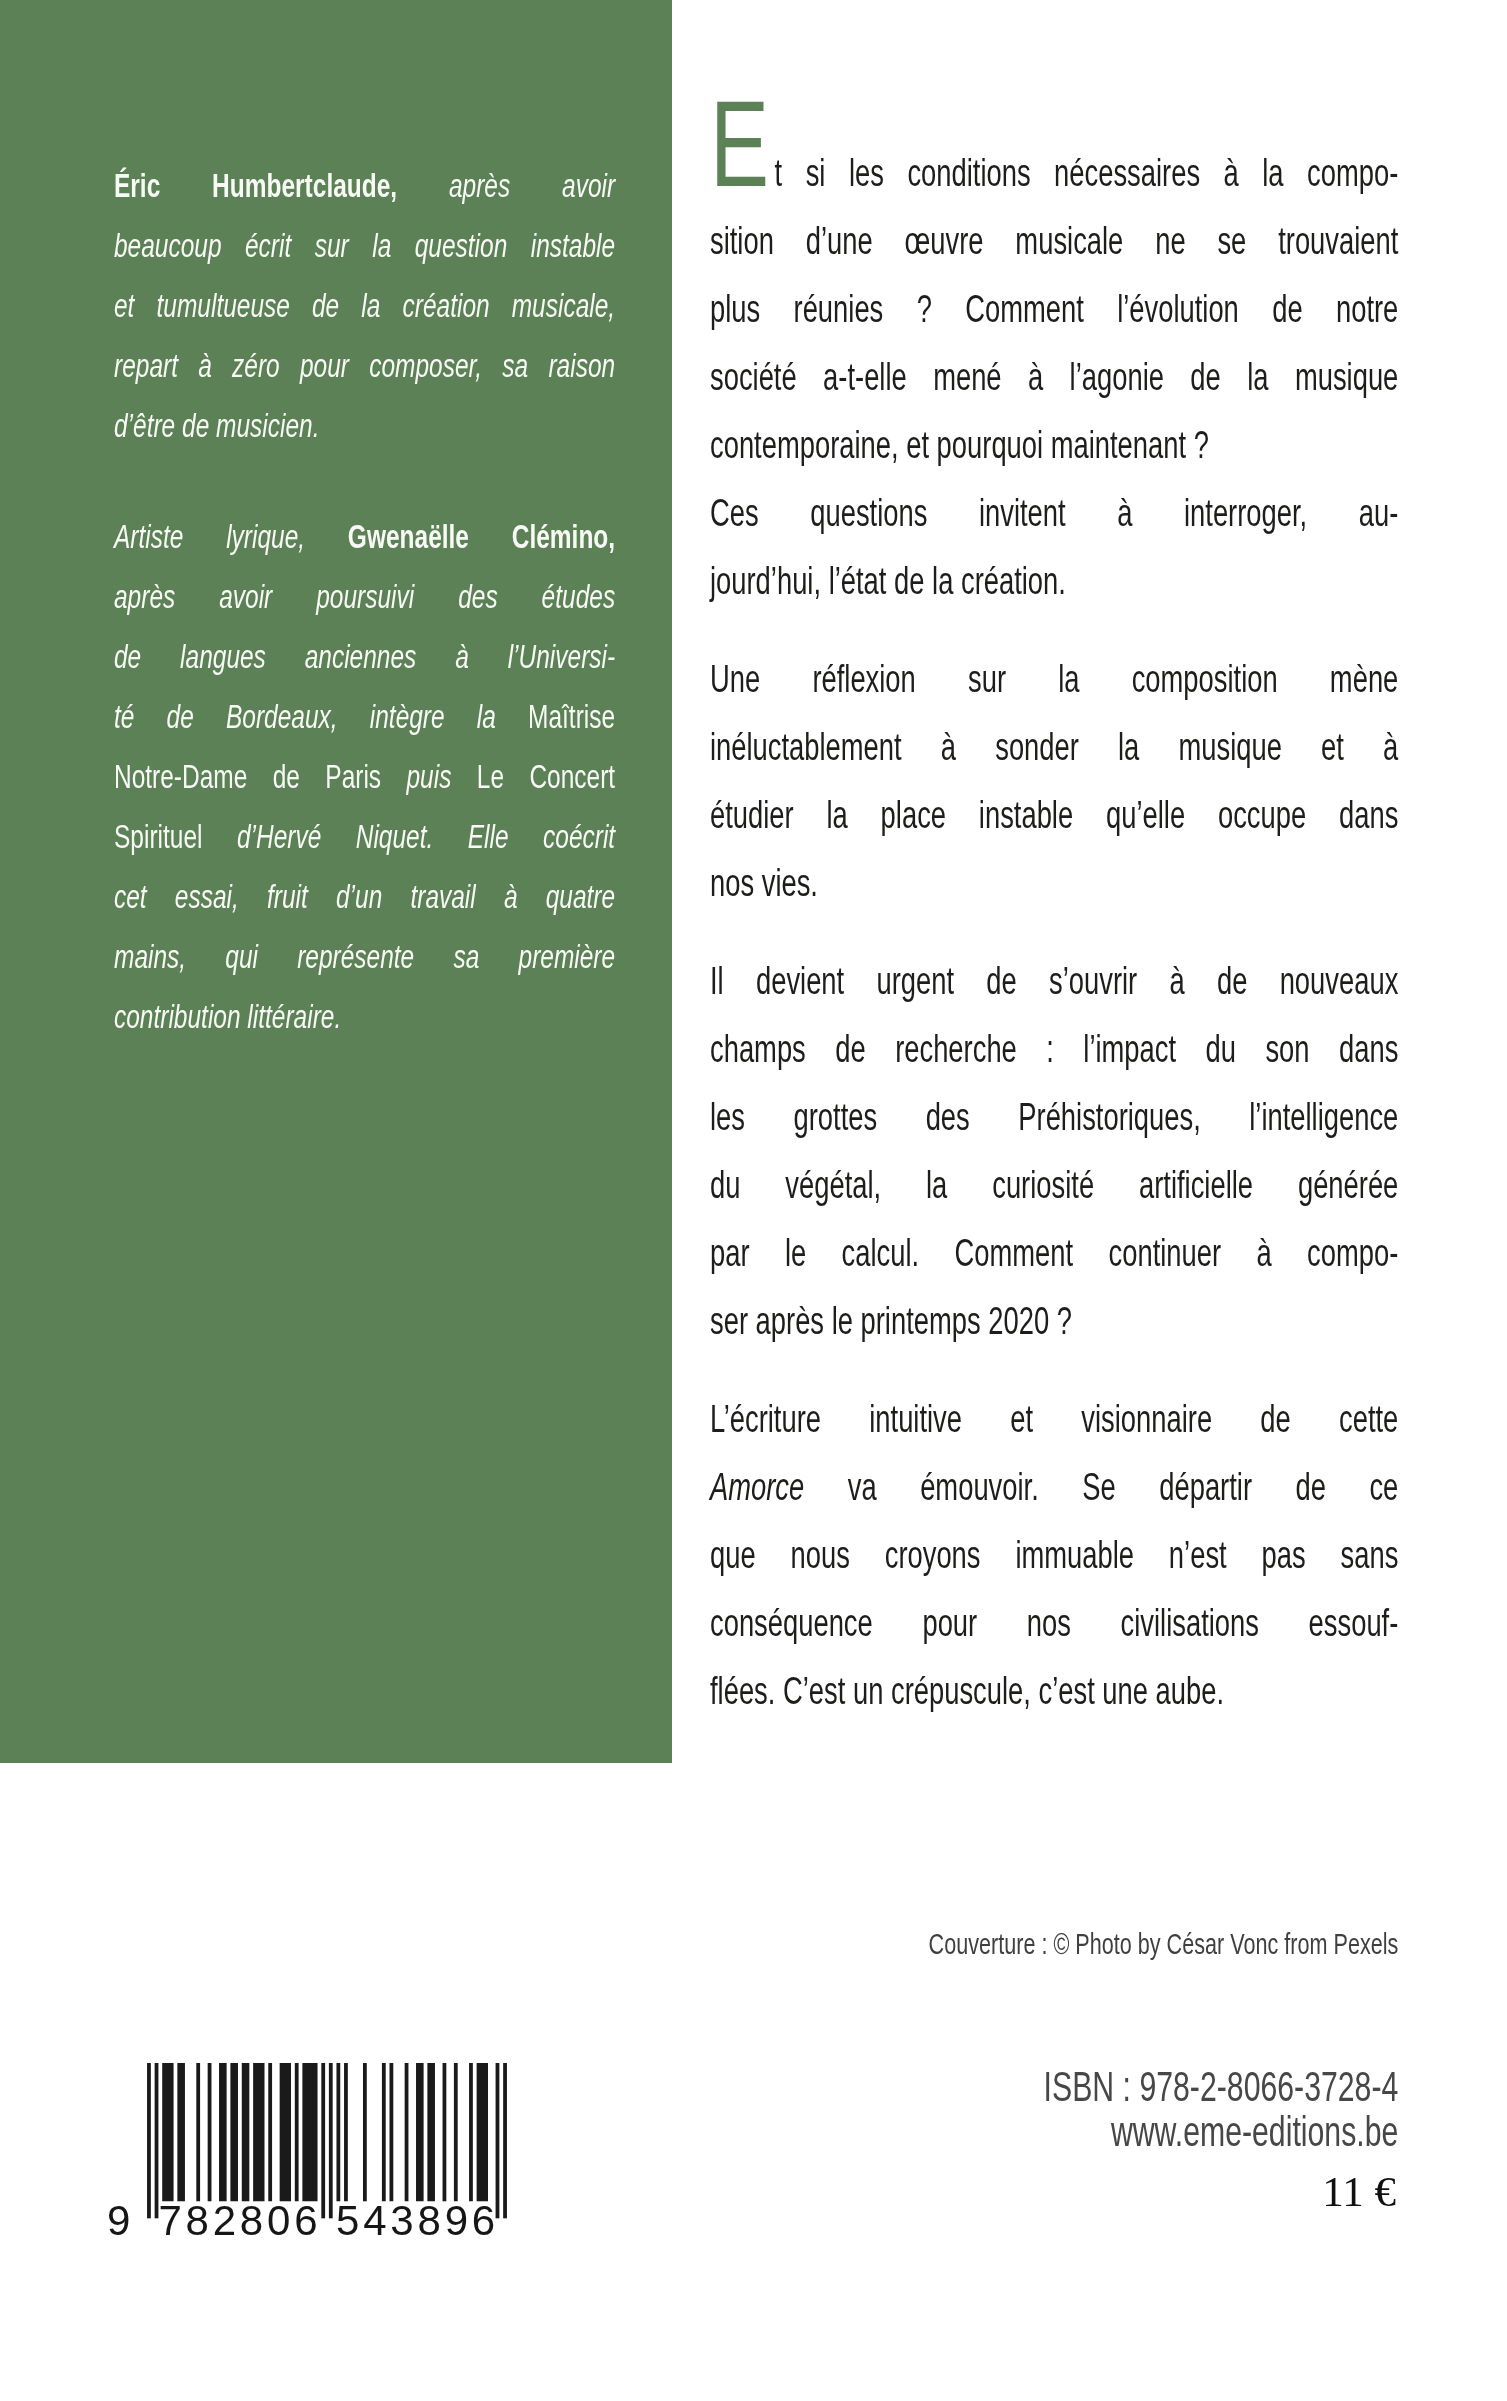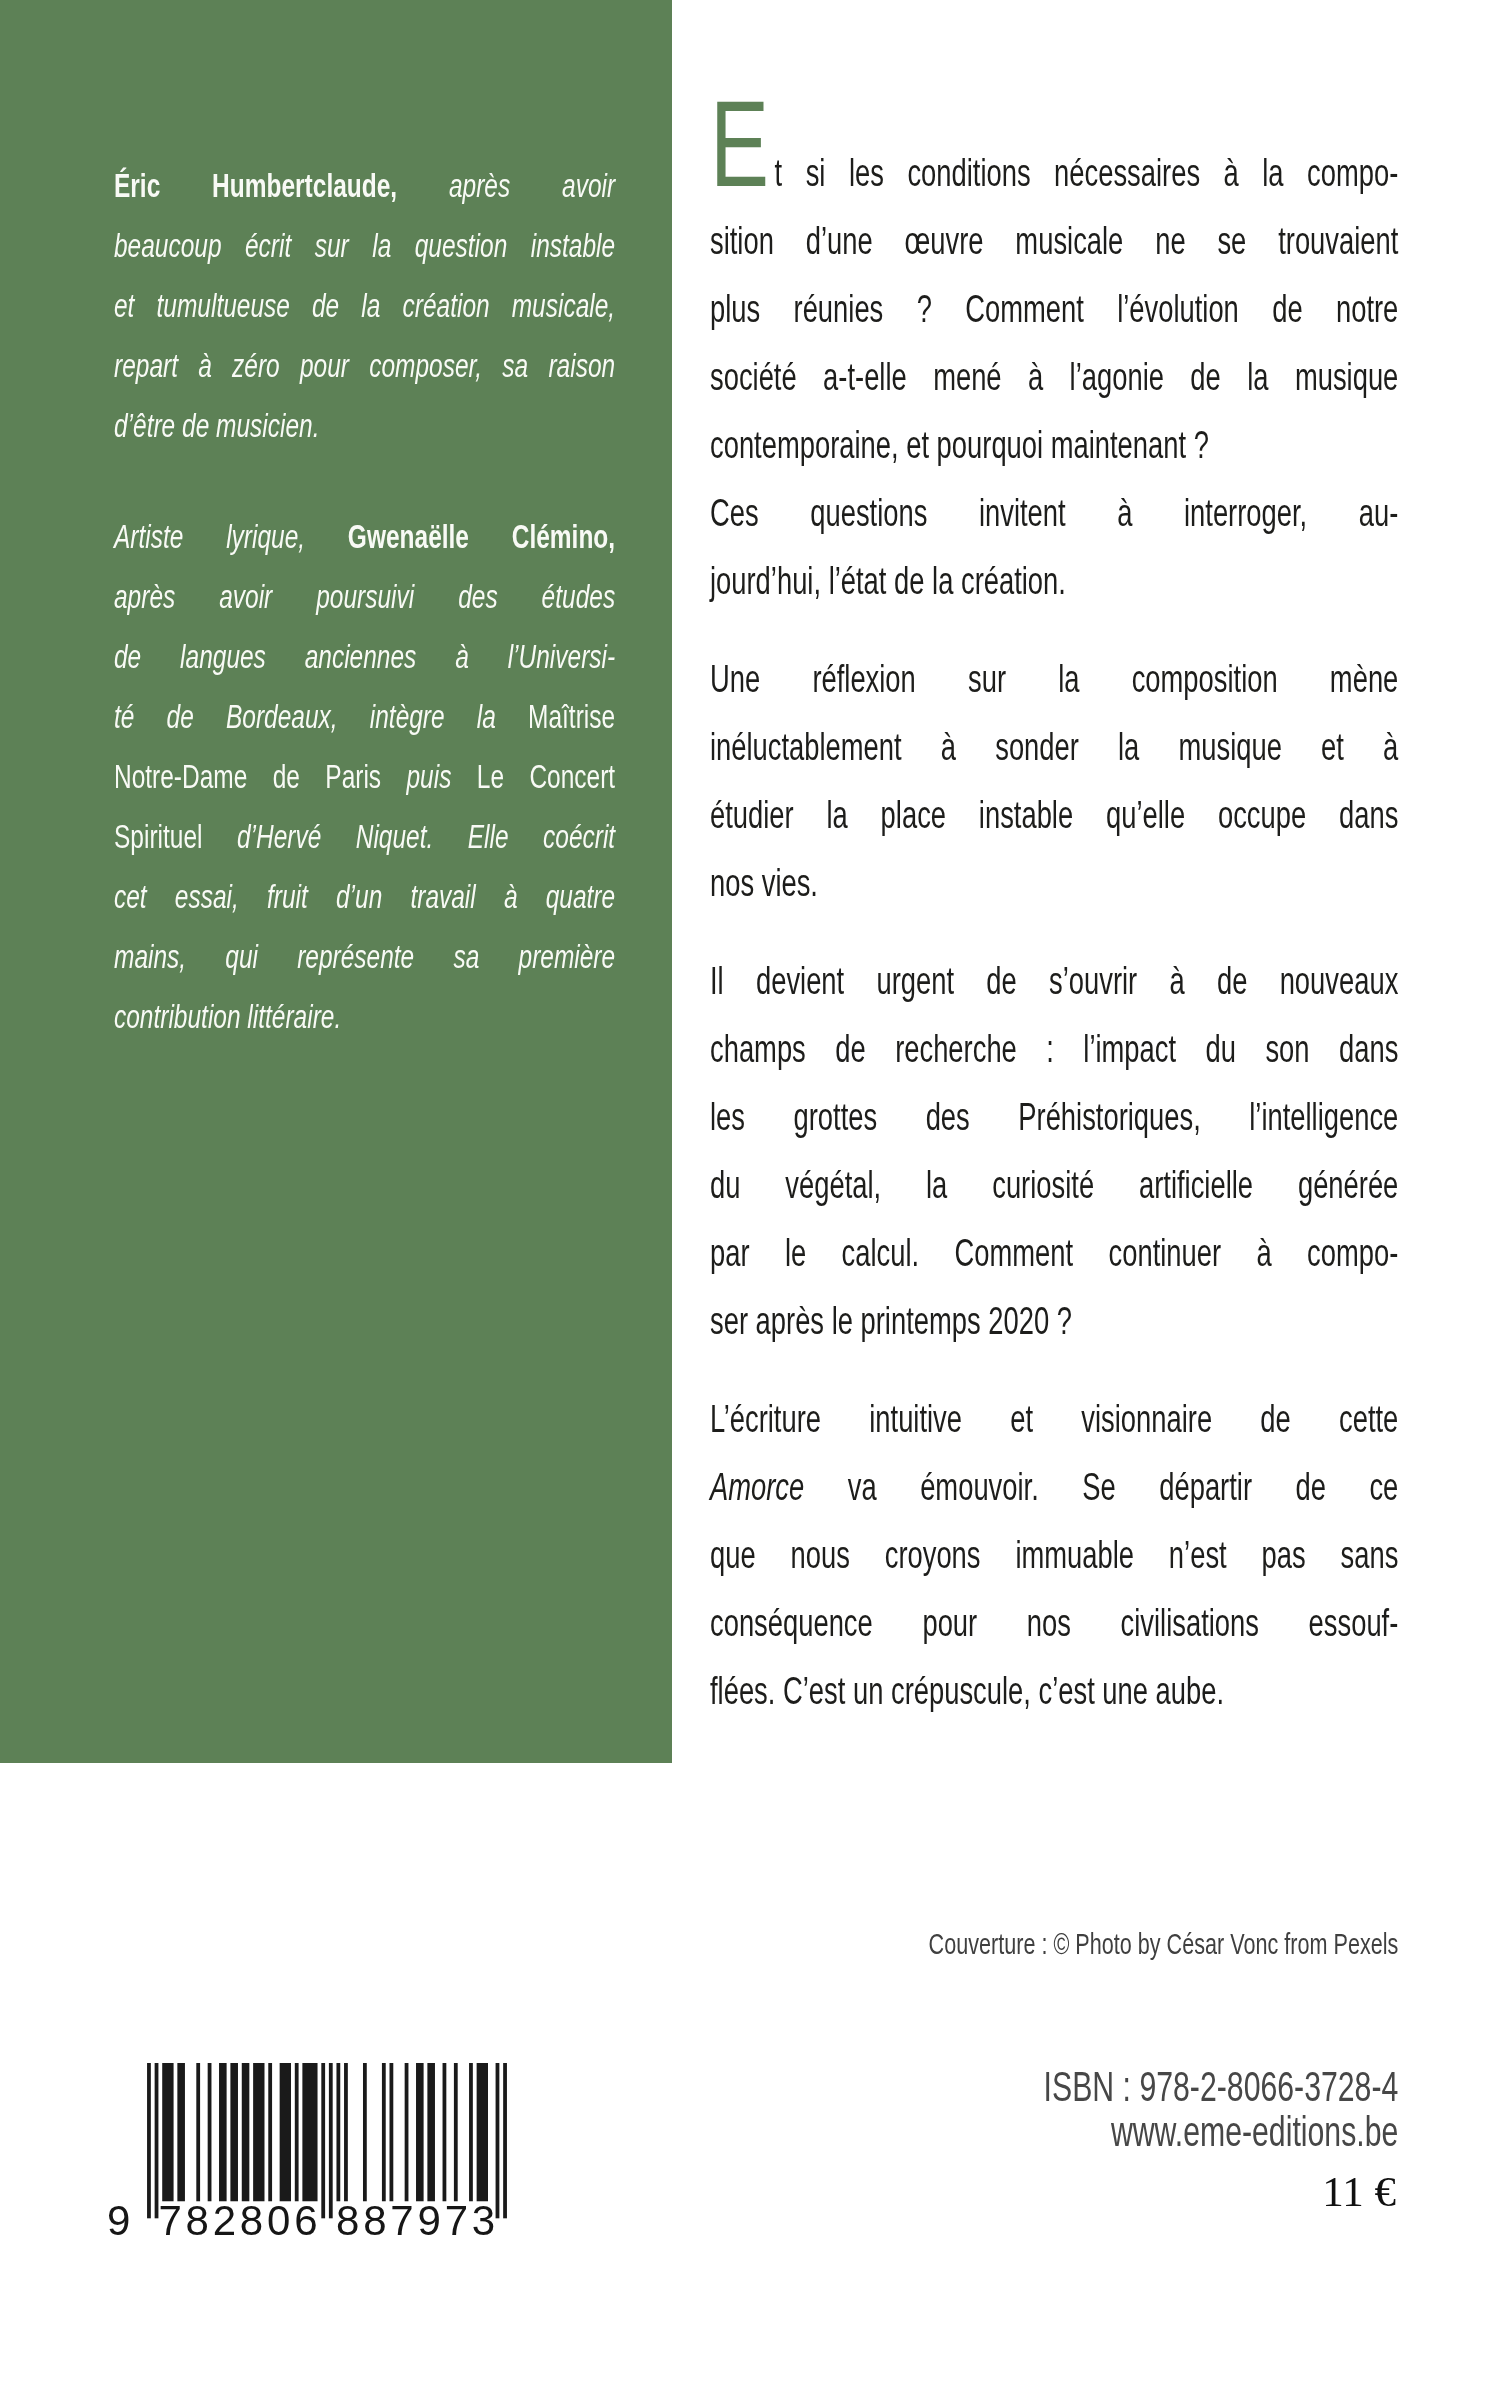--- a/index.html
+++ b/index.html
@@ -201,17 +201,17 @@
         <rect x="296" y="0" width="8" height="146" fill="#1a1a1a"></rect>
         <rect x="312" y="0" width="4" height="146" fill="#1a1a1a"></rect>
         <rect x="324" y="0" width="4" height="146" fill="#1a1a1a"></rect>
         <rect x="340" y="0" width="4" height="146" fill="#1a1a1a"></rect>
         <rect x="348" y="0" width="12" height="146" fill="#1a1a1a"></rect>
         <rect x="368" y="0" width="4" height="164" fill="#1a1a1a"></rect>
         <rect x="376" y="0" width="4" height="164" fill="#1a1a1a"></rect>
       </svg>
     <div class="bc-digit bc-digit-9">9</div>
     <div class="bc-digit bc-left">782806</div>
-    <div class="bc-digit bc-right">887973</div>
+    <div class="bc-digit bc-right">543896</div>
   </div>
 
 </div>
 
 
 </body></html>

